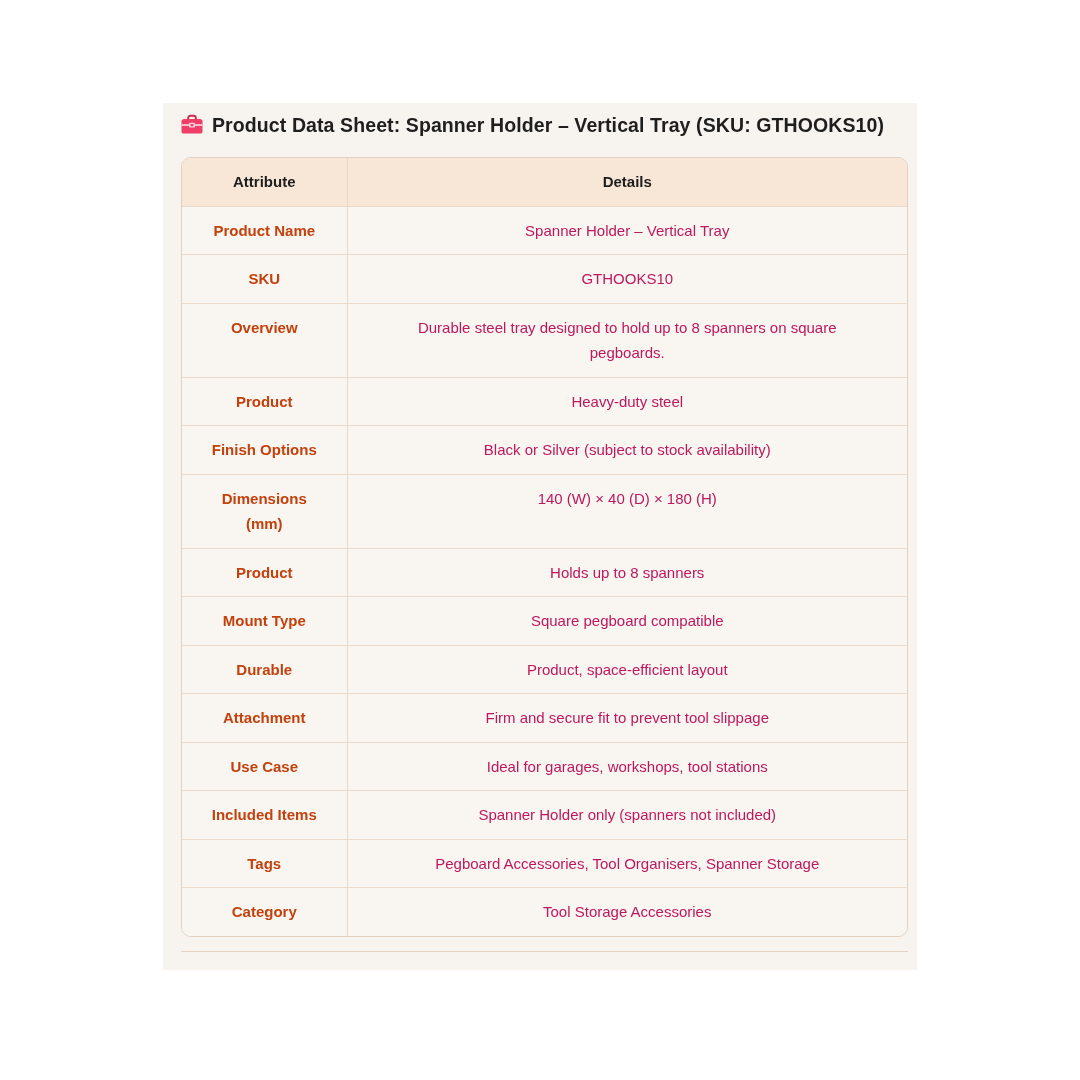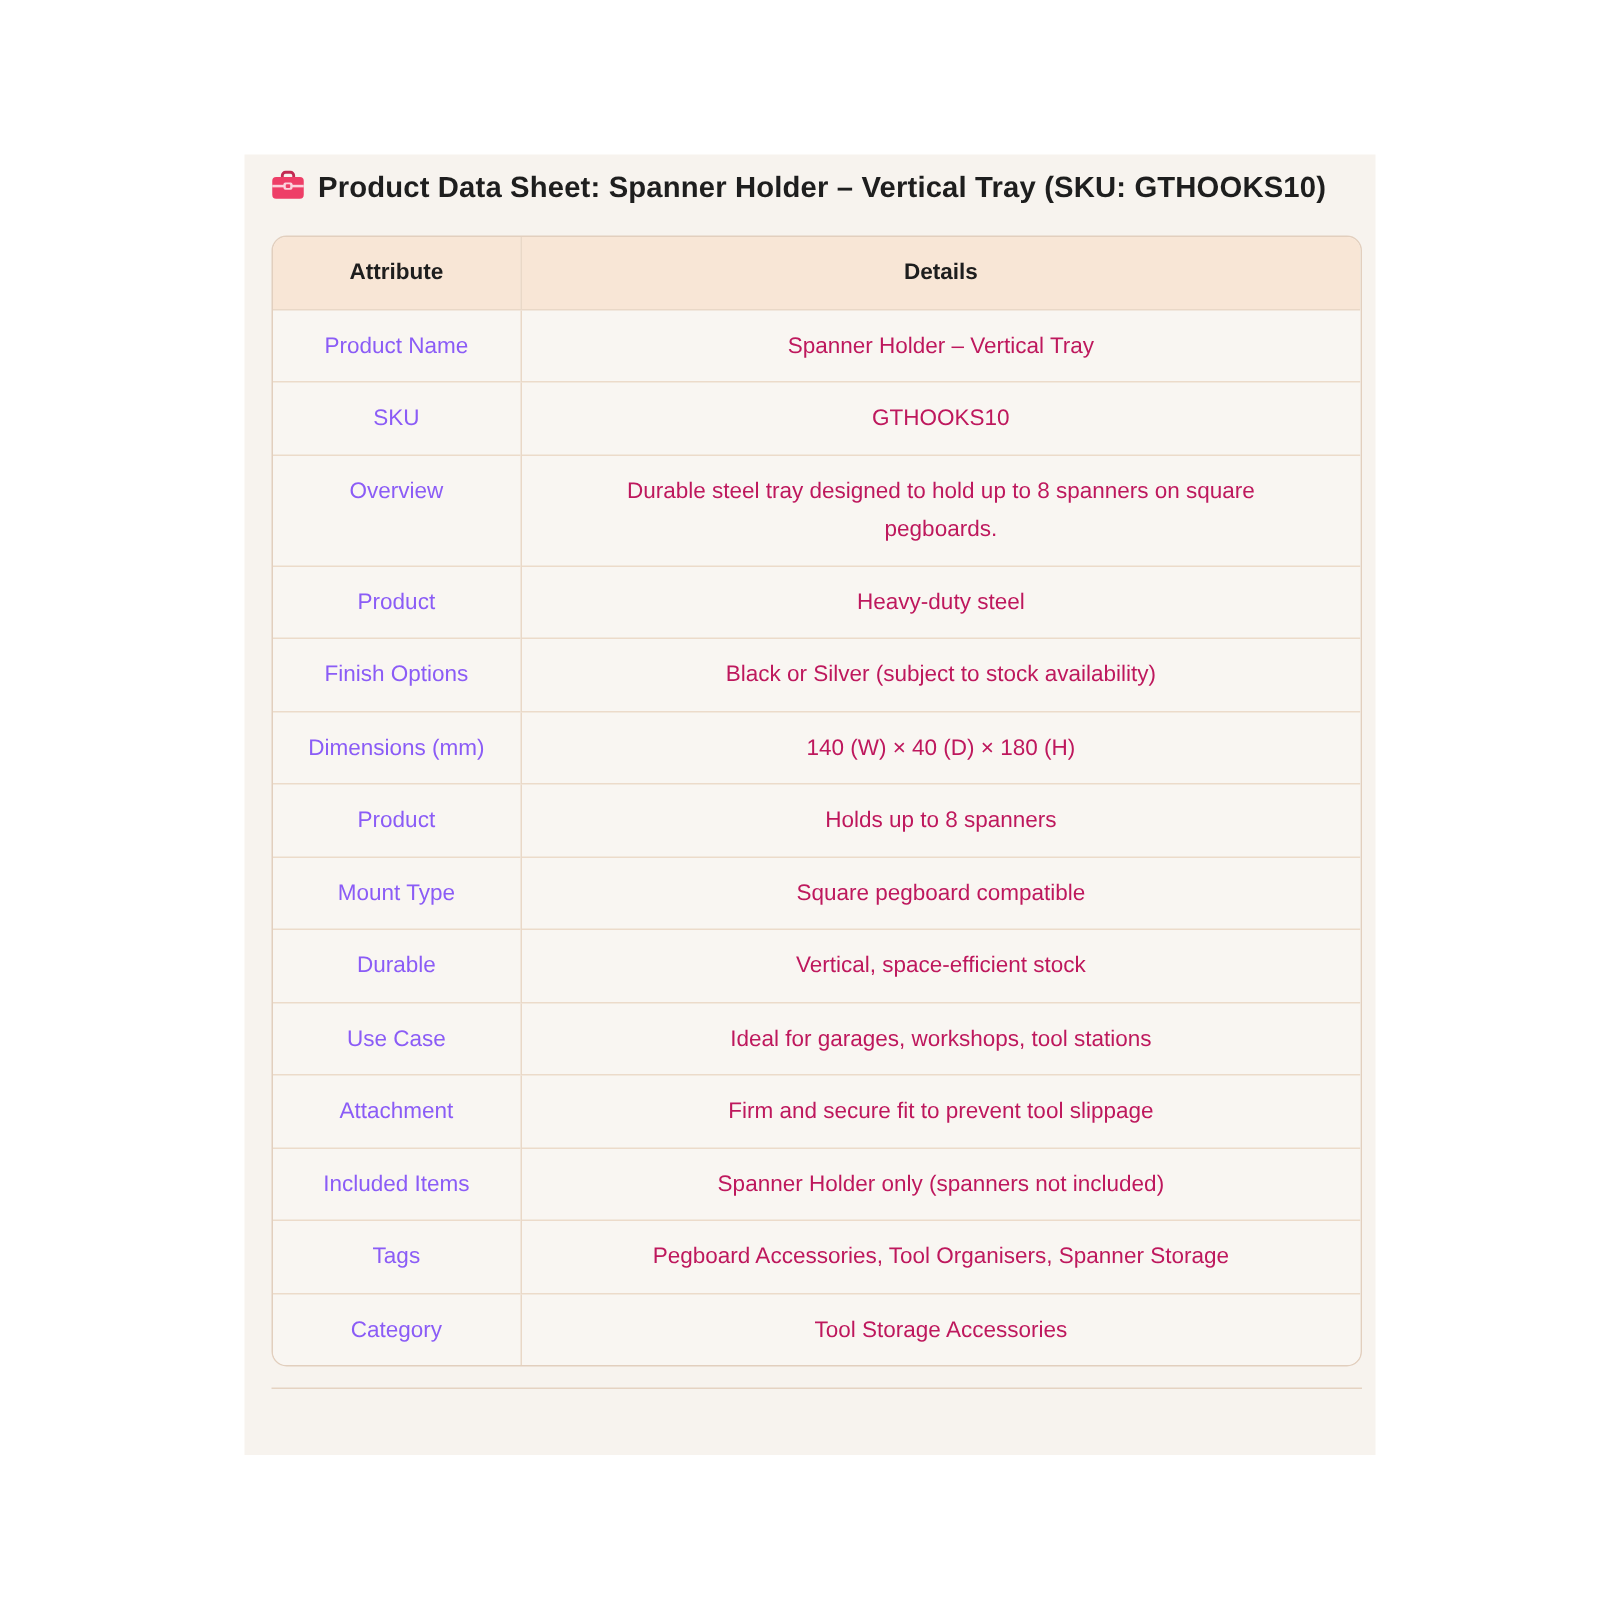--- a/index.html
+++ b/index.html
@@ -68,21 +68,21 @@
     font-weight: 700;
     color: #1e1e1e;
     border-bottom: 1px solid #e9d8c7;
   }
   tbody td {
     background: #f9f6f2;
     border-top: 1px solid #ecdbca;
     color: #be185d;
   }
   tbody tr:first-child td { border-top: none; }
-  td.attr { font-weight: 400; color: #8b5cf6; }
+  td.attr { font-weight: 700; color: #c2410c; }
   td.val span { display: inline-block; max-width: 495px; }
   .bottom-rule {
     border: none;
     border-top: 1px solid #e5d3c2;
     width: 727px;
     margin: 14px 0 0 0;
   }
 </style>
 </head>
 <body>
@@ -138,29 +138,29 @@
           <tr>
             <td class="attr">Product</td>
             <td class="val"><span>Holds up to 8 spanners</span></td>
           </tr>
           <tr>
             <td class="attr">Mount Type</td>
             <td class="val"><span>Square pegboard compatible</span></td>
           </tr>
           <tr>
             <td class="attr">Durable</td>
-            <td class="val"><span>Vertical, space-efficient stock</span></td>
+            <td class="val"><span>Product, space-efficient layout</span></td>
+          </tr>
+          <tr>
+            <td class="attr">Attachment</td>
+            <td class="val"><span>Firm and secure fit to prevent tool slippage</span></td>
           </tr>
           <tr>
             <td class="attr">Use Case</td>
             <td class="val"><span>Ideal for garages, workshops, tool stations</span></td>
-          </tr>
-          <tr>
-            <td class="attr">Attachment</td>
-            <td class="val"><span>Firm and secure fit to prevent tool slippage</span></td>
           </tr>
           <tr>
             <td class="attr">Included Items</td>
             <td class="val"><span>Spanner Holder only (spanners not included)</span></td>
           </tr>
           <tr>
             <td class="attr">Tags</td>
             <td class="val"><span>Pegboard Accessories, Tool Organisers, Spanner Storage</span></td>
           </tr>
           <tr>

